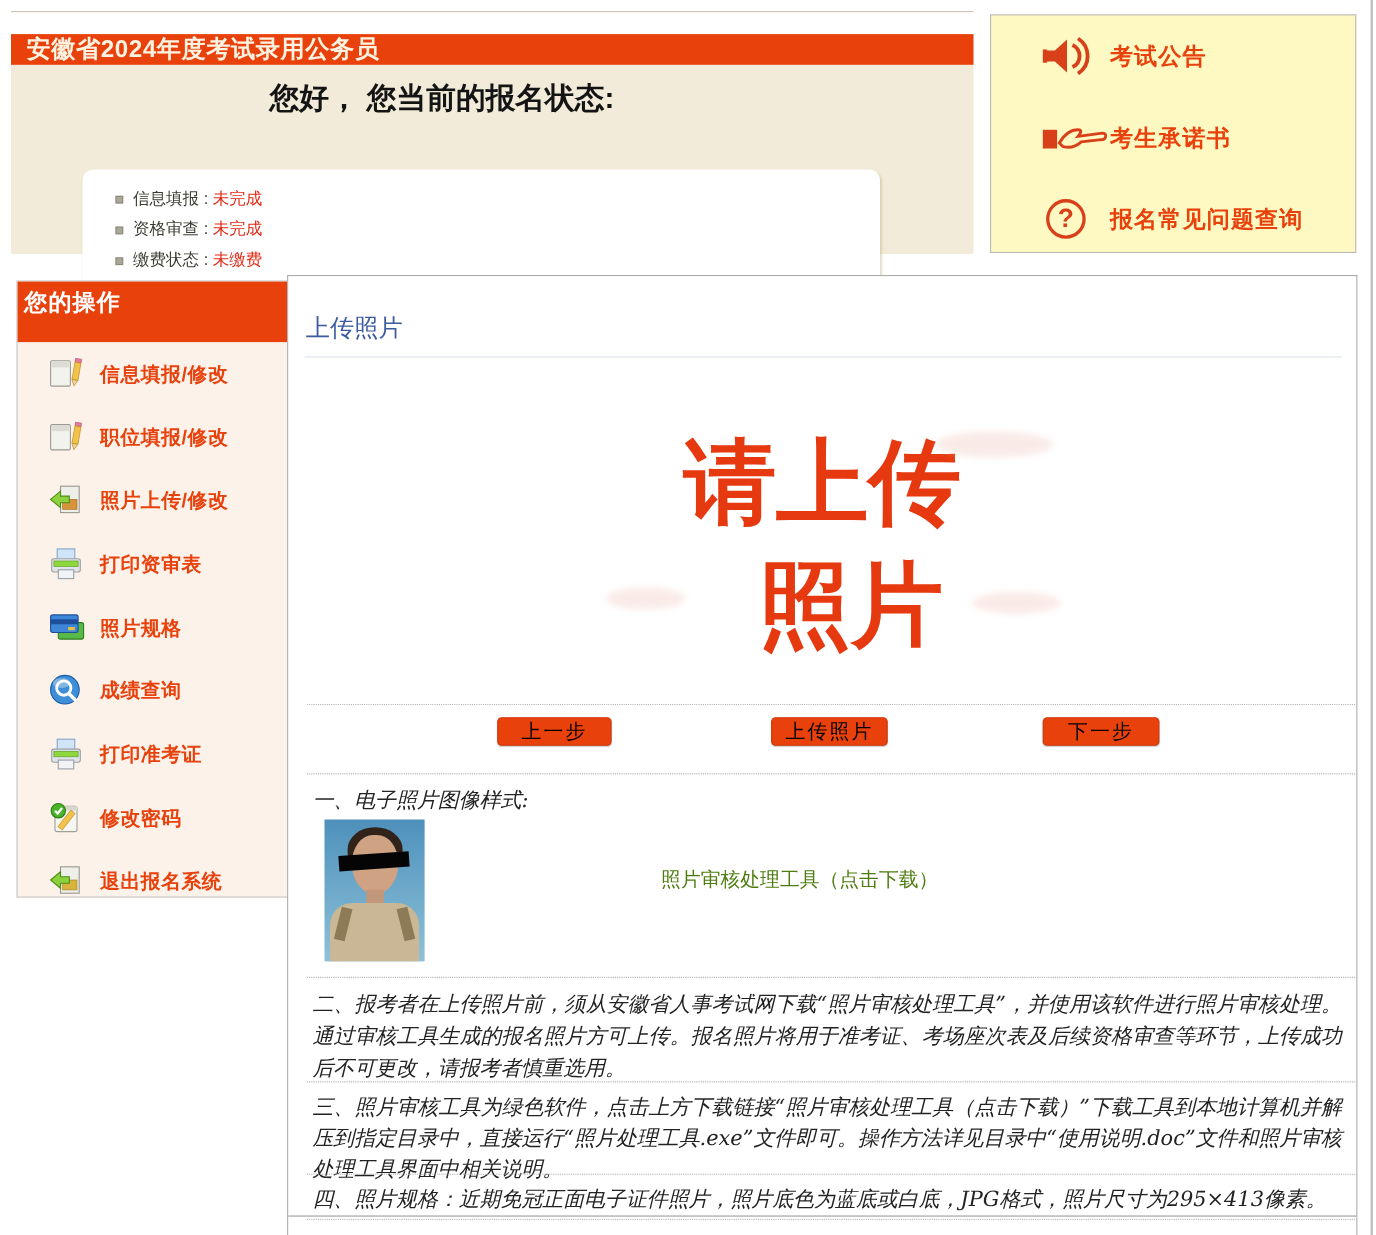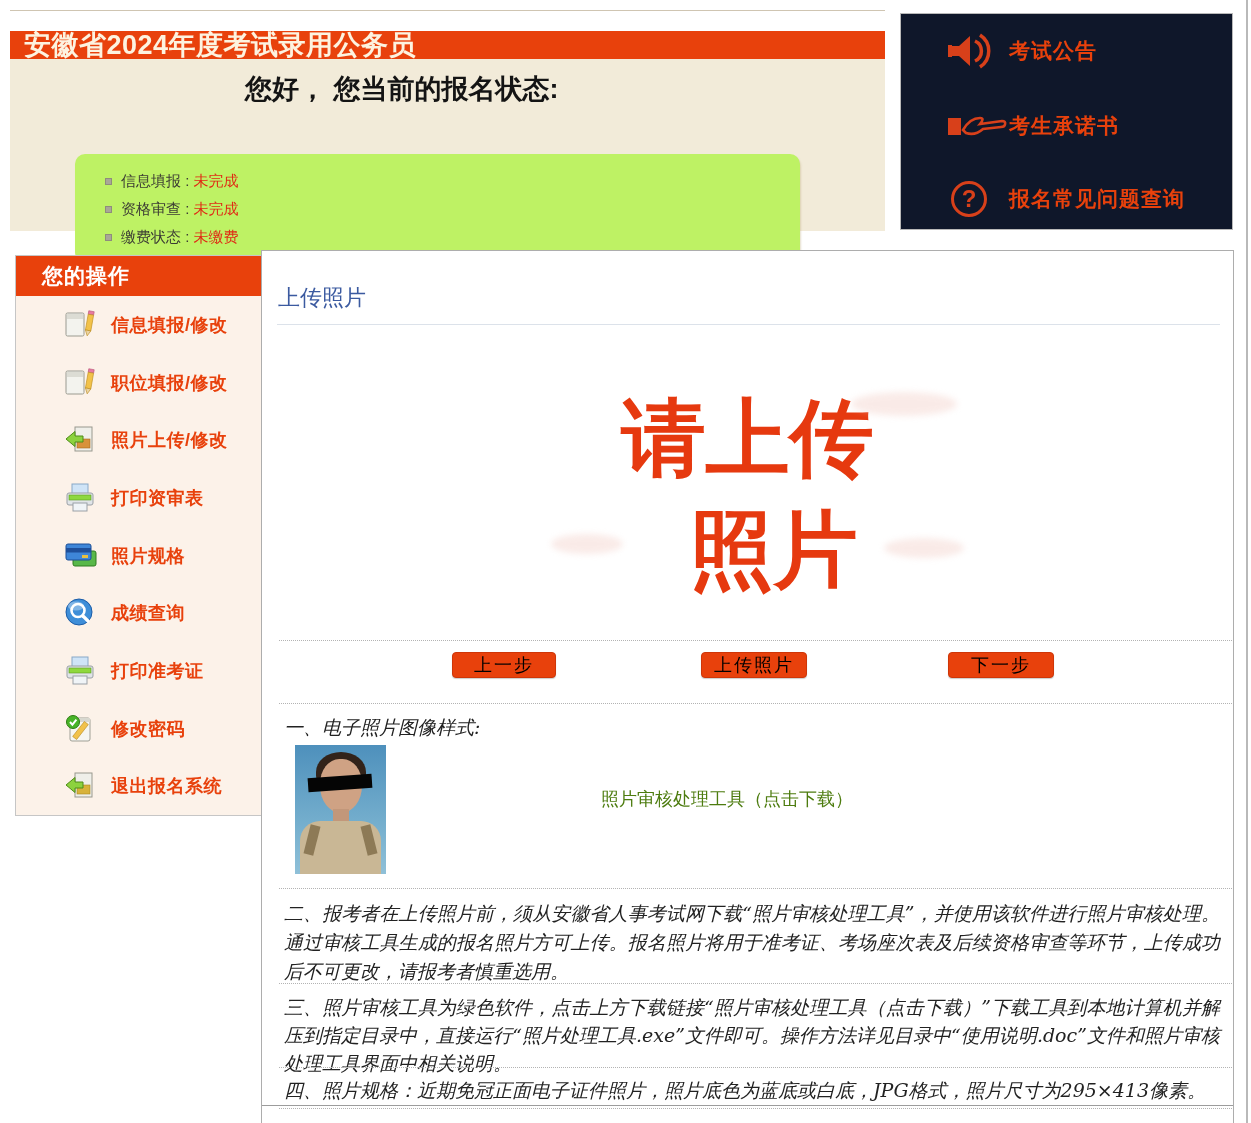--- a/index.html
+++ b/index.html
@@ -5,42 +5,42 @@
   * { margin:0; padding:0; box-sizing:border-box; }
   html,body { background:#fff; }
   body { font-family:"Liberation Sans", sans-serif; }
   .page { position:relative; width:1251px; height:1123px; background:#fff; overflow:hidden; }
 
   
   .right-edge { position:absolute; left:1246px; top:0; width:2px; height:100%; background:#b9b9b9; }
 
   
   .status-block { position:absolute; left:10px; top:10px; width:875px; height:220px; border-top:1px solid #cfc5b2; background:#fff; }
-  .title-bar { position:absolute; left:0; top:20px; width:100%; height:28px; background:#e8410c; color:#fdf3e0; font-size:27px; font-weight:bold; line-height:28px; padding-left:14px; letter-spacing:0.5px; }
+  .title-bar { position:absolute; left:0; top:20px; width:100%; height:28px; background:#e8410c; color:#fdf3e0; font-size:22px; font-weight:bold; line-height:28px; padding-left:14px; letter-spacing:0.5px; }
   .status-body { position:absolute; left:0; top:48px; width:100%; height:172px; background:#f2ebd9;padding-left:45px; }
   .greeting { padding:12px 0 0 190px; font-size:27px; font-weight:700; color:#141414; }
-  .status-box { position:absolute; left:65px; top:95px; width:725px; height:108px; background:#bef264; border-radius:10px; box-shadow:1px 2px 2px rgba(180,160,110,0.35); padding:13px 0 0 30px; }
+  .status-box { position:absolute; left:65px; top:95px; width:725px; height:108px; background:#ffffff; border-radius:10px; box-shadow:1px 2px 2px rgba(180,160,110,0.35); padding:13px 0 0 30px; }
   .status-row { height:28px; line-height:28px; font-size:15px; display:flex; align-items:center; }
   .bullet { display:inline-block; width:7px; height:7px; background:#a9a797; border:1px solid #8f8d7d; margin-right:9px; }
   .s-label { color:#3c3c34; }
   .s-sep { color:#3c3c34; white-space:pre; }
   .s-value { color:#e02a14; }
 
   
-  .quick-links { position:absolute; left:900px; top:13px; width:333px; height:217px; border:1px solid #b9b9b9; background:#0f172a; }
+  .quick-links { position:absolute; left:900px; top:13px; width:333px; height:217px; border:1px solid #b9b9b9; background:#fef9c3; }
   .ql-row { position:absolute; left:0; width:100%; height:50px; display:flex; align-items:center; cursor:pointer; }
   .ql-row.r1 { top:12px; } .ql-row.r2 { top:87px; } .ql-row.r3 { top:160px; }
   .ql-icon { width:62px; margin-left:46px; display:flex; align-items:center; justify-content:flex-start; }
   .ql-label { color:#e8410c; font-size:21px; font-weight:bold; letter-spacing:1px; }
   .q-circle { width:36px; height:36px; border:3px solid #d8401a; border-radius:50%; color:#d8401a; font-size:24px; font-weight:bold; display:flex; align-items:center; justify-content:center; margin-left:4px; }
 
   
   .sidebar { position:absolute; left:15px; top:255px; width:247px; height:561px; border:1px solid #c6c6c6; background:#fcf2e9; }
-  .sb-header { height:40px; background:#e8410c; color:#fff; font-size:21px; font-weight:bold; line-height:40px; padding-left:26px; letter-spacing:1px; }
-  .sb-item { height:57.7px; display:flex; align-items:center; padding-left:48px; cursor:pointer; }
+  .sb-header { height:55px; background:#e8410c; color:#fff; font-size:21px; font-weight:bold; line-height:40px; padding-left:6px; letter-spacing:1px; }
+  .sb-item { height:57.7px; display:flex; align-items:center; padding-left:28px; cursor:pointer; }
   .sb-icon { width:34px; height:32px; margin-right:13px; flex:0 0 34px; display:flex; align-items:center; }
   .sb-label { color:#e8410c; font-size:18px; font-weight:bold; letter-spacing:0.5px; }
 
   
   .content { position:absolute; left:261px; top:250px; width:973px; height:873px; border:1px solid #adadad; border-bottom:none; background:#fff; }
   .content-title { position:absolute; left:16px; top:32px; color:#3b5aa0; font-size:22px; font-weight:normal; }
   .title-underline { position:absolute; left:15px; top:73px; width:calc(100% - 28px); border-top:1px solid #dce2ea; }
 
   .photo-placeholder { position:absolute; left:0; top:135px; width:100%; height:255px; text-align:center; color:#e6390f; font-family:"DejaVu Serif","Liberation Serif",serif; font-weight:bold; }
   .ph-line1 { font-size:84px; line-height:104px; }

